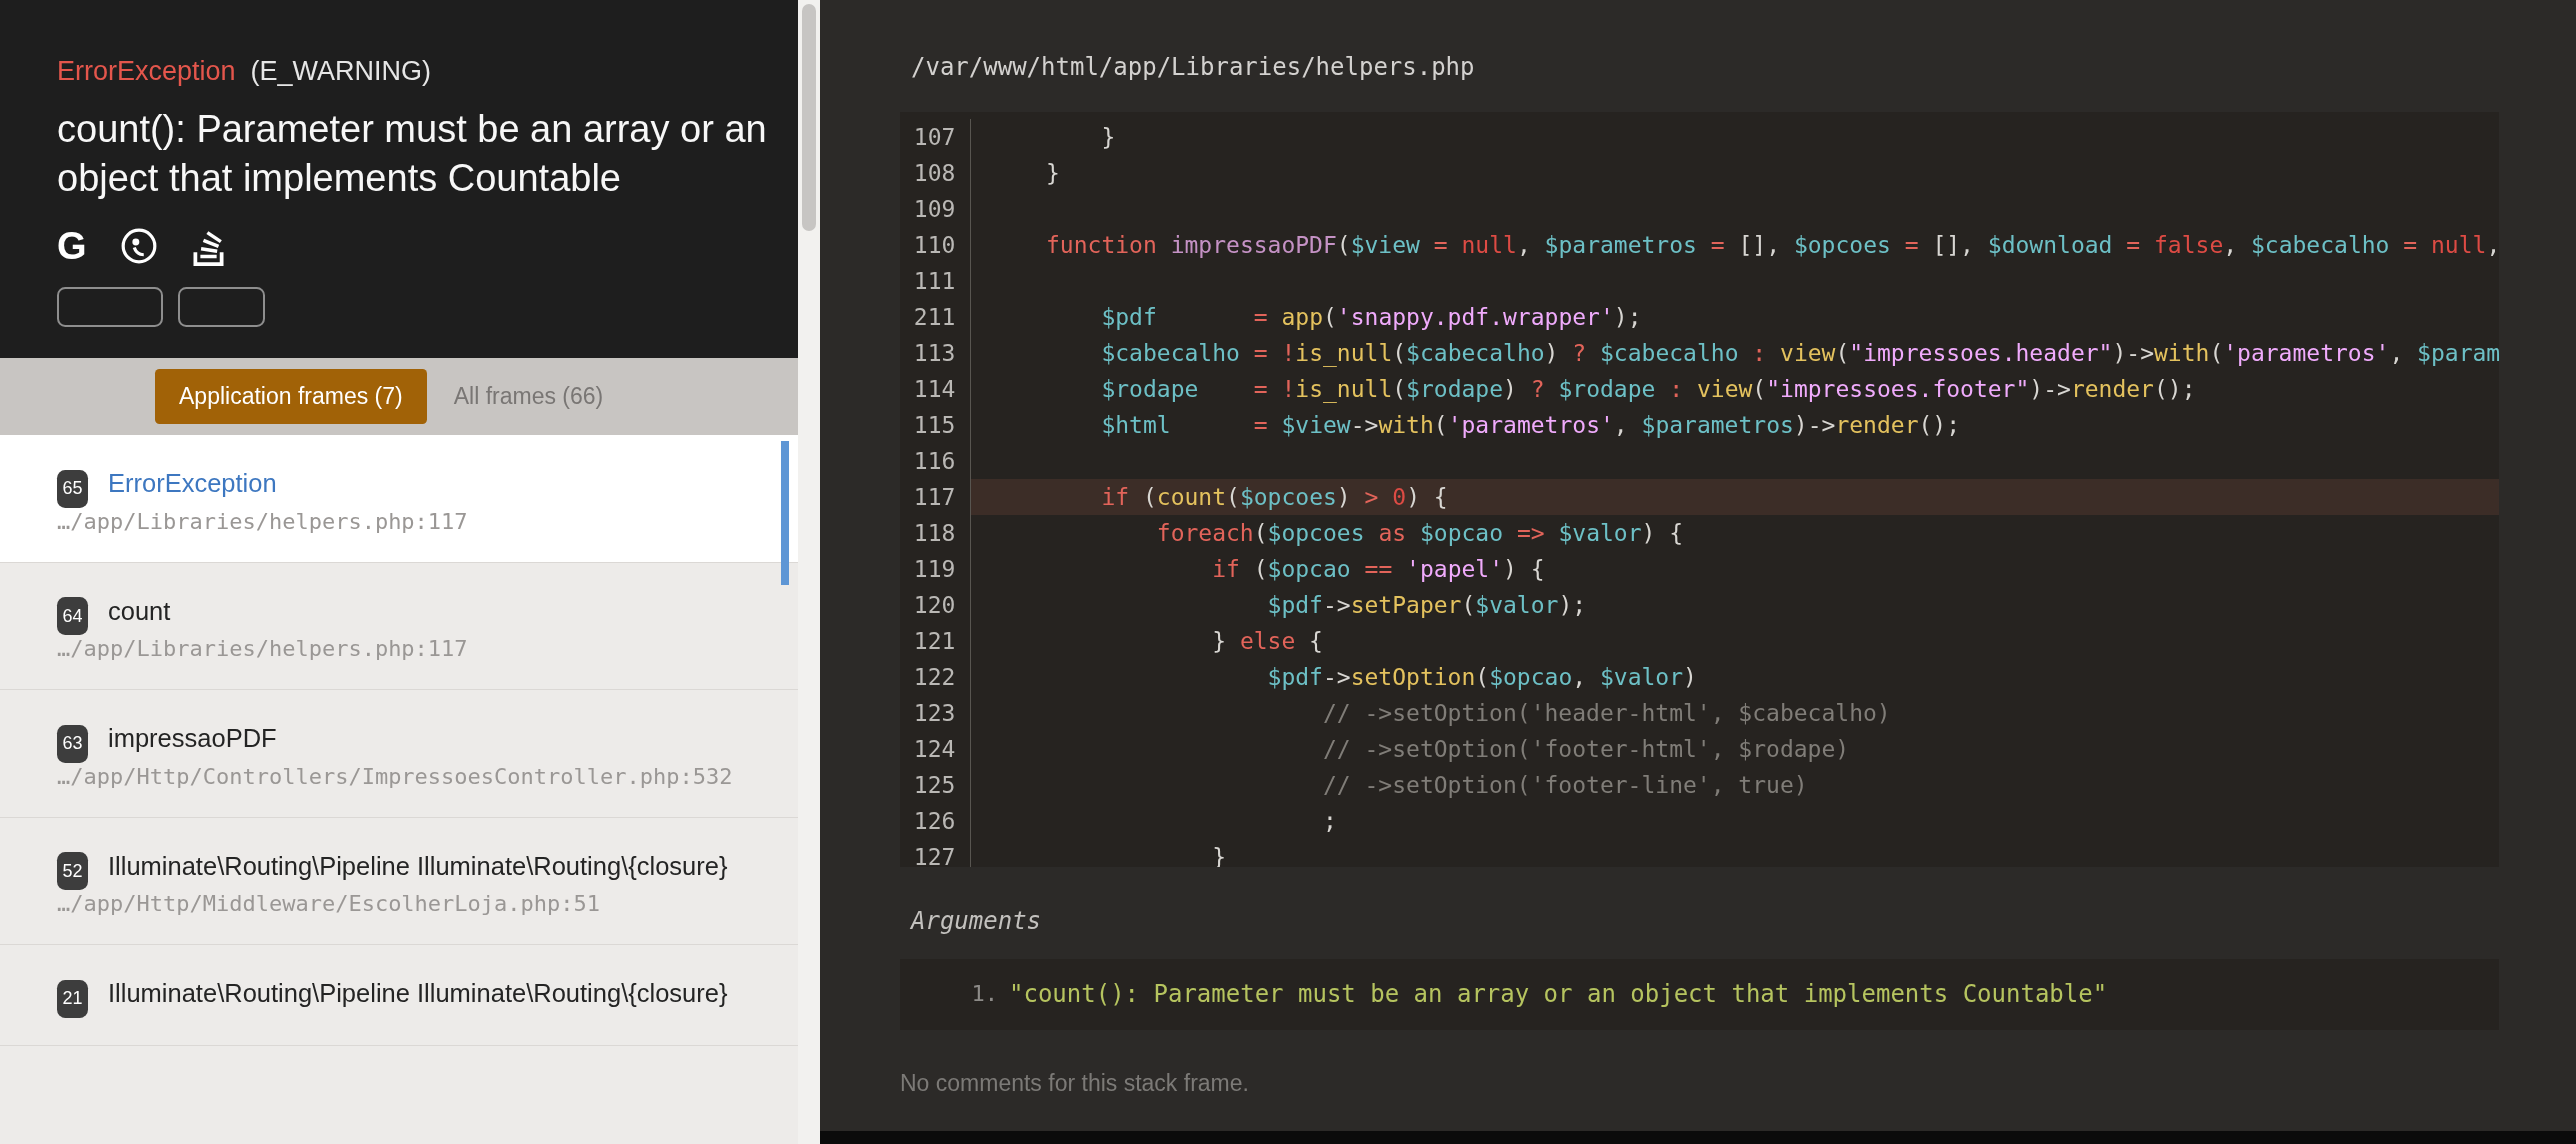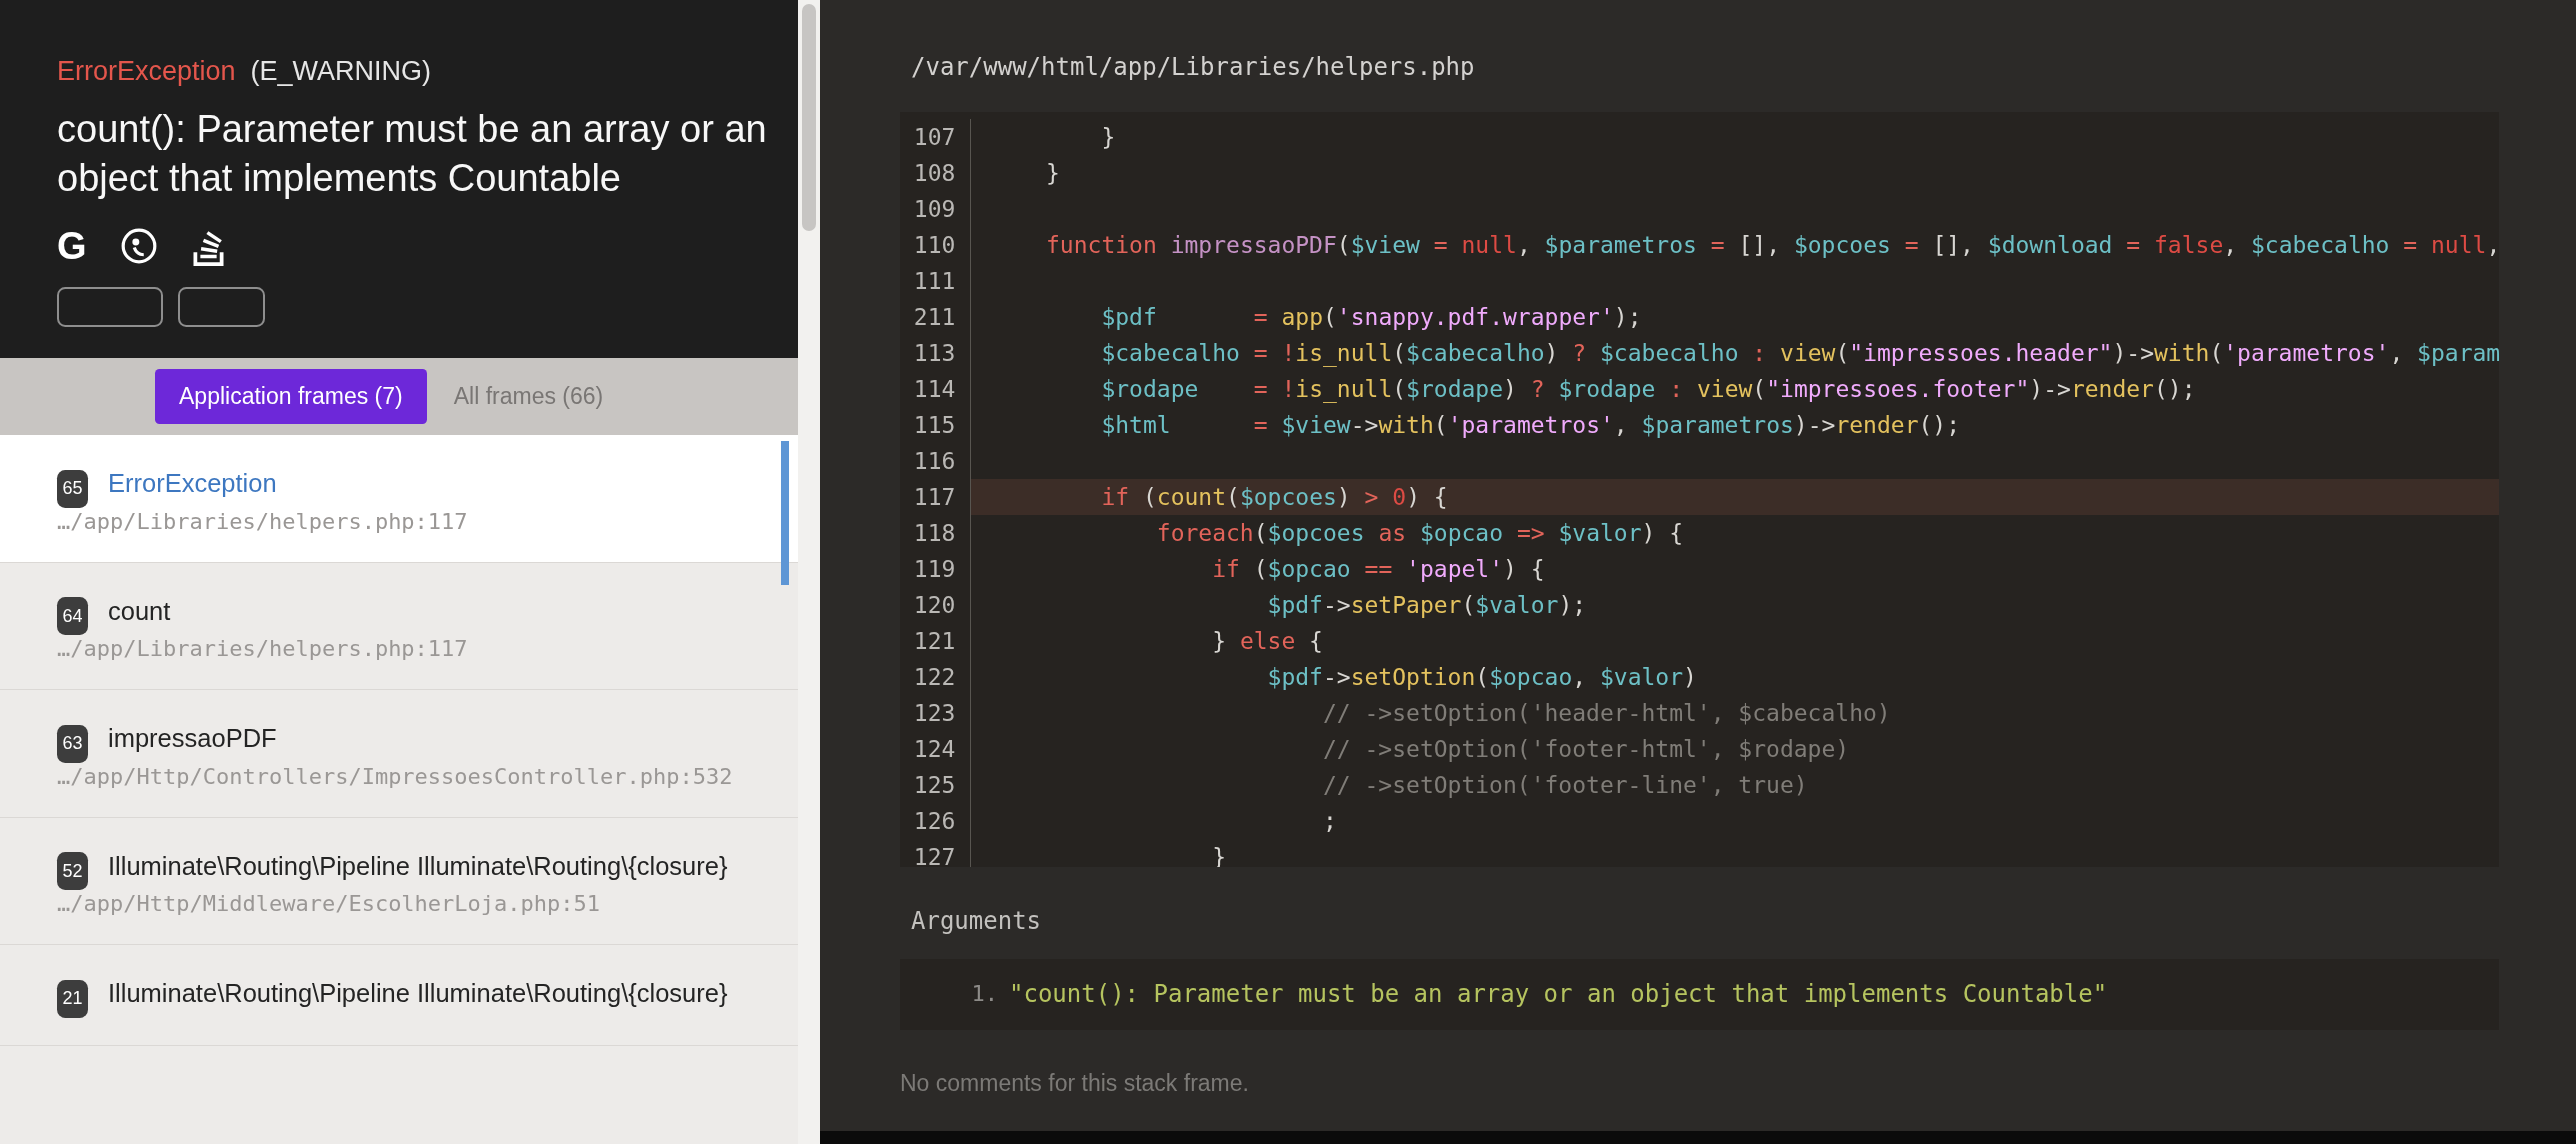--- a/index.html
+++ b/index.html
@@ -20,21 +20,21 @@
   .exc-message { margin-top:18px; font-size:38px; line-height:49px; font-weight:400; color:#f7f7f7; width:720px; }
   .search-row { margin-top:22px; display:flex; align-items:center; gap:33px; height:42px; }
   .icon-g { color:#fff; font-size:38px; font-weight:700; line-height:40px; cursor:pointer; }
   .icon-duck svg, .icon-so svg { display:block; cursor:pointer; }
   .ghost-row { margin-top:20px; display:flex; gap:14.6px; }
   .ghost-btn { width:106px; height:40px; border:2.7px solid #8e8e8e; border-radius:8.2px; }
   .ghost-btn.small { width:87px; }
 
   .tab-bar { height:77px; flex:none; background:#c8c5c2; display:flex; align-items:center; padding-left:155px; gap:27px; }
   .tab { font-size:23px; color:#797674; cursor:pointer; white-space:nowrap; }
-  .tab.active { background:#6d28d9; color:#ffffff; padding:13.6px 24px; border-radius:4.5px; }
+  .tab.active { background:#a16207; color:#ffffff; padding:13.6px 24px; border-radius:4.5px; }
 
   .frames-list { flex:1; position:relative; overflow:hidden; background:#edebe9; }
   .frames-scrollthumb { position:absolute; top:5.5px; right:9px; width:8.2px; height:144px; background:#5e96d5; z-index:5; }
   .frame { padding:31px 36px 27px 57px; border-bottom:1.8px solid #dbd8d5; cursor:pointer; }
   .frame.active { background:#ffffff; }
   .frame-head { display:flex; align-items:flex-start; gap:20px; }
   .badge { flex:none; min-width:31px; height:38px; padding:0 4.5px; margin-top:3.6px; background:#3d3d3d; color:#fff;
            border-radius:8.2px; font-size:18px; display:flex; align-items:center; justify-content:center; }
   .frame-name { font-size:25.5px; line-height:35px; color:#242424; }
   .frame.active .frame-name { color:#3d77c0; }
@@ -56,21 +56,21 @@
 
   .tk-k { color:#e2645a; }  
   .tk-t { color:#c592c5; }  
   .tk-v { color:#6dc0c6; }  
   .tk-s { color:#f0abfc; }  
   .tk-f { color:#e4c25e; }  
   .tk-l { color:#dd4b44; }  
   .tk-c { color:#807d78; }  
   .tk-p { color:#d8d6d2; }  
 
-  .args-title { font-family:"DejaVu Sans Mono", monospace; font-size:24px; color:#c3c1be; margin:40px 0 0 11px; }
+  .args-title { font-family:"DejaVu Sans Mono", monospace; font-size:24px; color:#c3c1be; margin:40px 0 0 11px;font-style:italic; }
   .args-box { width:1599px; margin-top:24px; background:#262320; padding:16.4px 0; }
   .arg-row { display:flex; font-family:"DejaVu Sans Mono", monospace; line-height:38px; }
   .arg-index { flex:none; width:109px; text-align:right; padding-right:11px; color:#8d8b88; font-size:22px; }
   .arg-value { color:#b6c45f; font-size:24px; white-space:pre-wrap; }
 
   .no-comments { margin-top:40px; font-size:23px; color:#7c7a77; }
   .bottom-bar { position:absolute; left:0; bottom:0; width:100%; height:12.7px; background:#0b0b0b; }
 </style>
 </head>
 <body>

